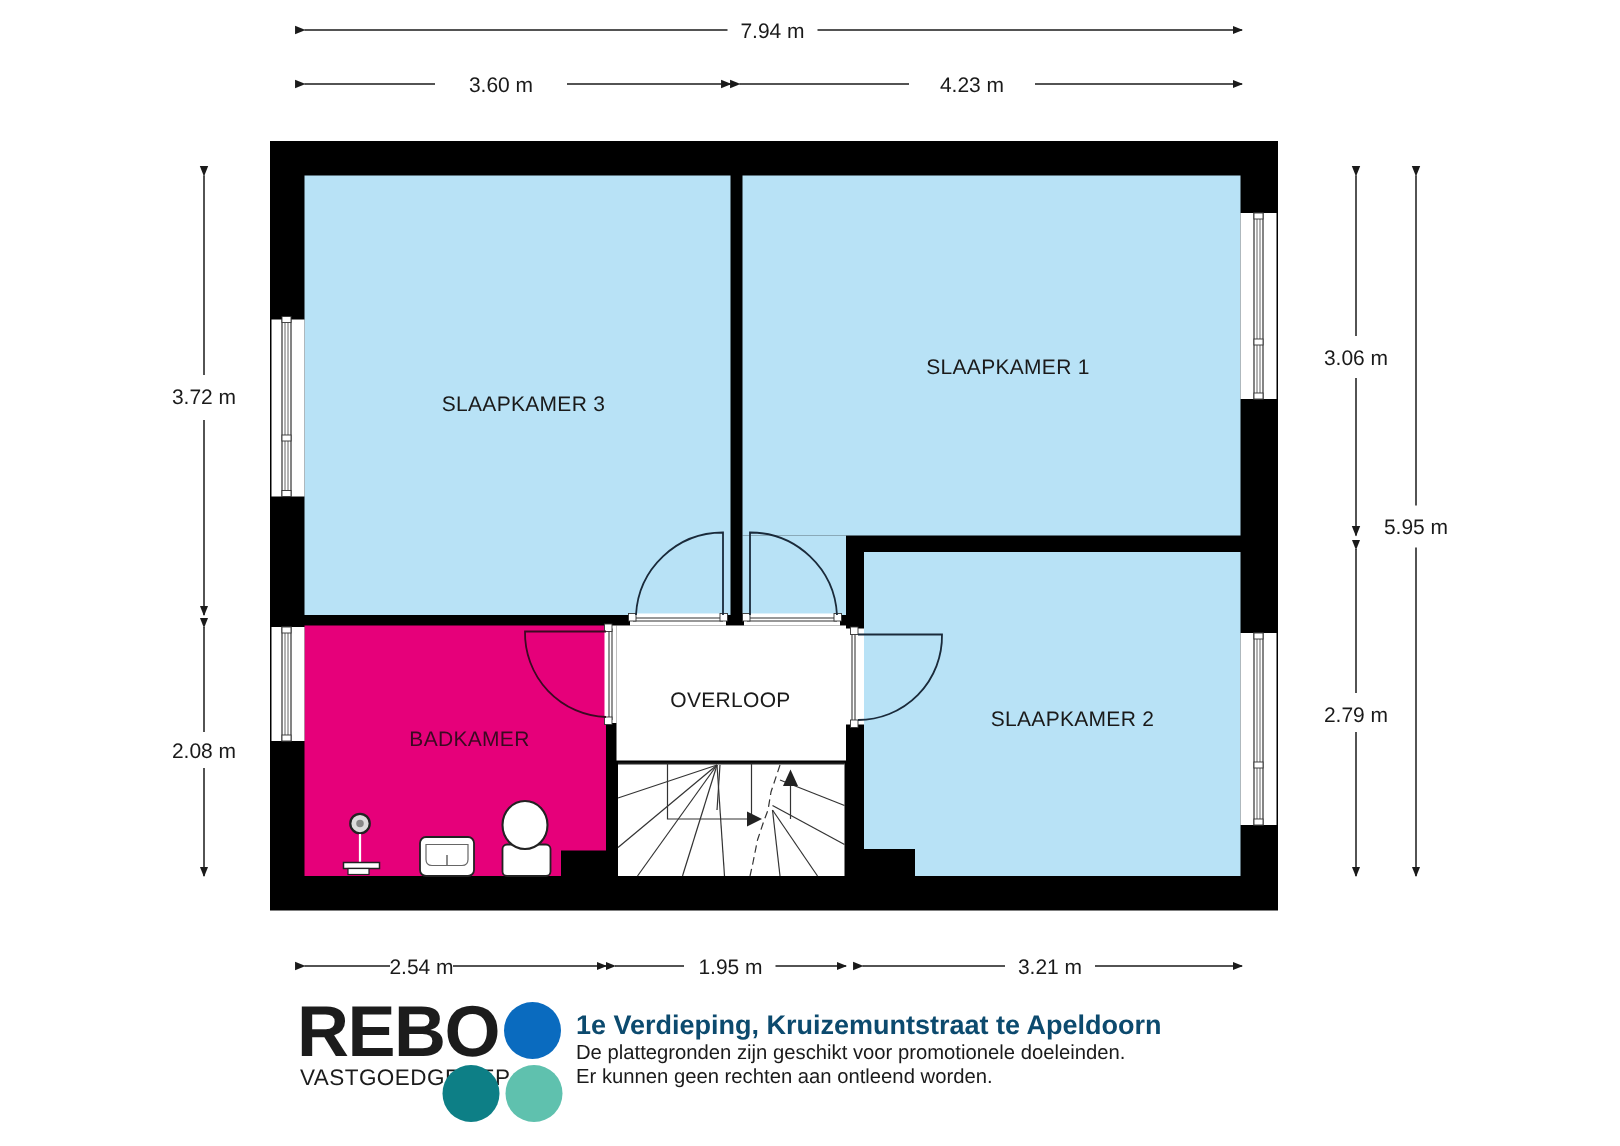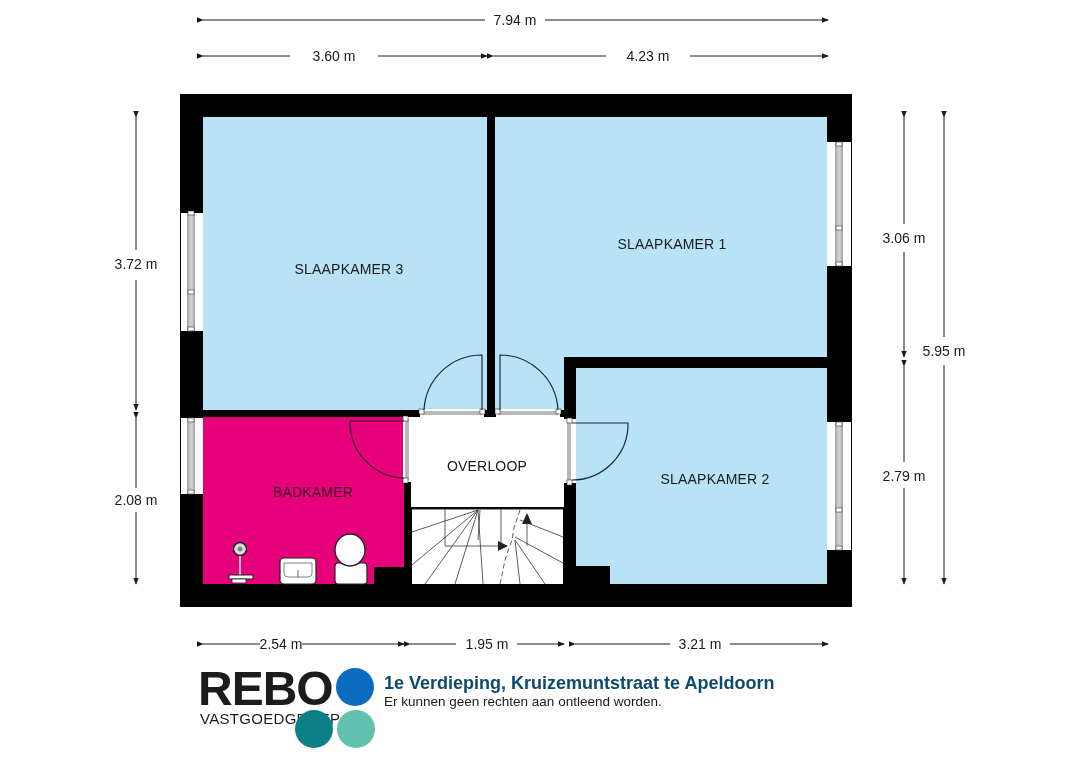--- a/index.html
+++ b/index.html
@@ -222,15 +222,16 @@
 <div class="footer">
   <div class="logo">
     <div class="logo-text">REBO</div>
     <div class="logo-sub">VASTGOEDGROEP</div>
     <div class="dot dot-blue"></div>
     <div class="dot dot-teal"></div>
     <div class="dot dot-mint"></div>
   </div>
   <div class="info">
     <div class="info-title">1e Verdieping, Kruizemuntstraat te Apeldoorn</div>
+    <div class="info-line">De plattegronden zijn geschikt voor promotionele doeleinden.</div>
     <div class="info-line">Er kunnen geen rechten aan ontleend worden.</div>
   </div>
 </div>
 
 </body></html>

